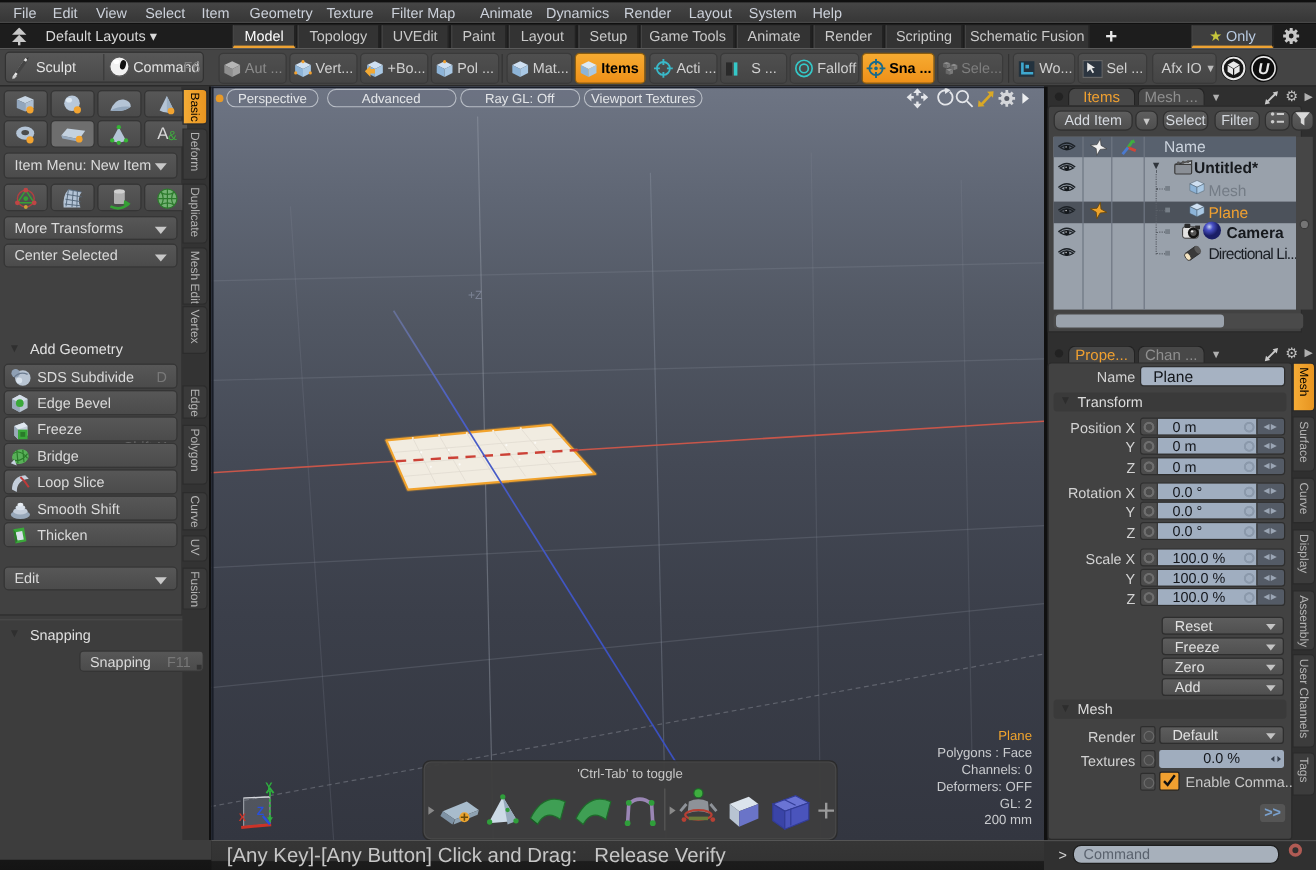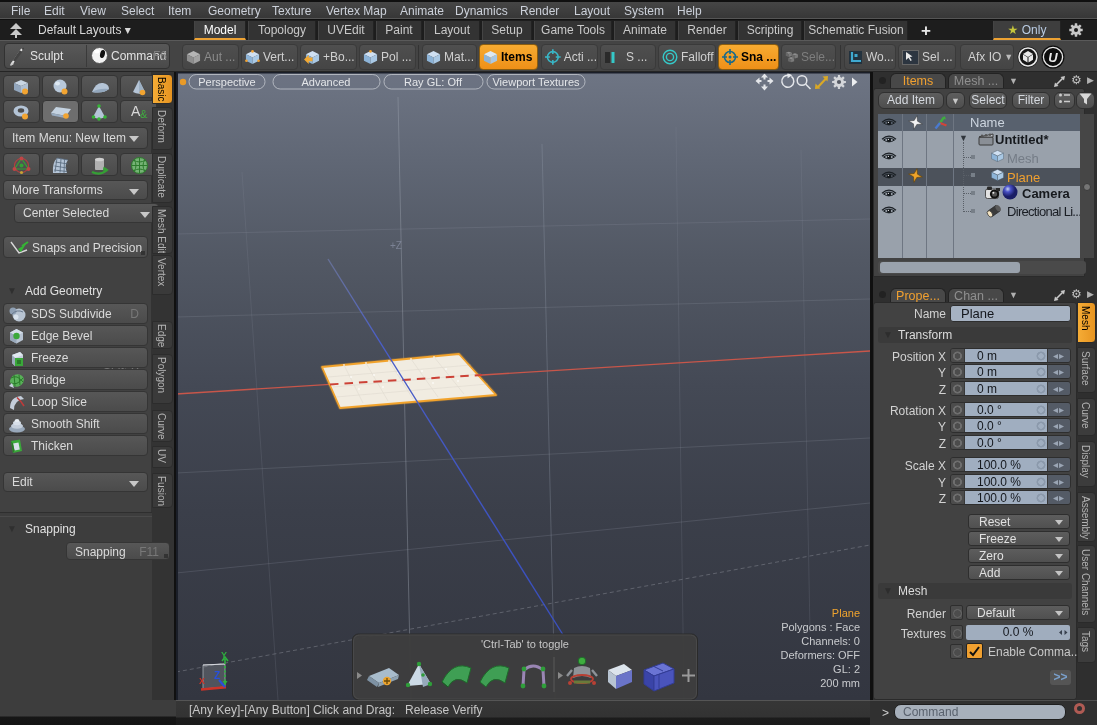--- a/index.html
+++ b/index.html
@@ -37,33 +37,33 @@
 .fld span{flex:1;background:radial-gradient(circle at 76px 7px,#a0aec0 2.5px,#8b99ab 3px 4.2px,#a0aec0 4.8px),#a0aec0;color:#14171c;font-size:12px;padding-left:12px;line-height:14px;}
 .fld:after{content:"\25C2\25B8";width:22px;background:#545b66;color:#9aa5b4;font-size:10px;line-height:14px;text-align:center;letter-spacing:1px;border-left:1px solid #383838;}
 .circb{position:absolute;left:77px;width:13px;height:15px;background:#4c4c4c;border:1px solid #2e2e2e;border-radius:2px;}
 .circb:after{content:"";position:absolute;left:2px;top:3px;width:7px;height:7px;border-radius:50%;border:1.5px solid #6a6a6a;}
 .rdrop{position:absolute;left:95px;width:102px;height:15px;background:linear-gradient(#5d5d5d,#505050);border:1px solid #2e2e2e;border-radius:3px;color:#e0e0e0;font-size:12px;line-height:14px;padding-left:10px;}
 .rdrop:after{content:"";position:absolute;right:6px;top:5px;border:4px solid transparent;border-top:5px solid #c4c4c4;}
 .vtab2{position:absolute;left:204px;width:19px;background:#3c3c3c;border:1px solid #2a2a2a;border-radius:0 4px 4px 0;color:#b4b4b4;font-size:10px;overflow:hidden;}
 .vtab2 span{position:absolute;left:2px;top:3px;writing-mode:vertical-rl;white-space:nowrap;}
 .vtab2.sel{background:linear-gradient(90deg,#f5ac36,#e79420);color:#000;}
 
-#statusbar{left:176px;top:700px;width:694px;height:25px;background:linear-gradient(#363636 0,#333 16px,#1c1c1c 17px,#1a1a1a 100%);border-top:1px solid #555;color:#c6c6c6;font-size:12px;}
+#statusbar{left:176px;top:700px;width:694px;height:25px;background:linear-gradient(#363636 0,#333 16px,#1c1c1c 17px,#1a1a1a 100%);border-top:1px solid #555;color:#c6c6c6;font-size:17px;}
 </style></head>
 <body>
 <div id="win">
 <div id="menubar" class="abs">
 <span style="left:11px">File</span>
       <span style="left:44px">Edit</span>
       <span style="left:80px">View</span>
       <span style="left:121px">Select</span>
       <span style="left:168px">Item</span>
       <span style="left:208px">Geometry</span>
       <span style="left:272px">Texture</span>
-      <span style="left:326px">Vertex Map</span>
+      <span style="left:326px">Filter Map</span>
       <span style="left:400px">Animate</span>
       <span style="left:455px">Dynamics</span>
       <span style="left:520px">Render</span>
       <span style="left:574px">Layout</span>
       <span style="left:624px">System</span>
       <span style="left:677px">Help</span>
 </div>
 <div id="laybar" class="abs">
 <svg class="abs" style="left:8px;top:3px" width="16" height="15">
         <polygon points="8,0 14,6 2,6" fill="#c9c9c9"></polygon>
@@ -302,30 +302,21 @@
           <ellipse cx="9.5" cy="3.5" rx="4.5" ry="1.8" fill="#d0d0d0"></ellipse>
           <path d="M2 16 Q10 20 17 14 L14 12" stroke="#35a035" stroke-width="2.2" fill="none"></path>
           <path d="M17.5 15.5 L13.5 10.5 L13 14.5z" fill="#35a035"></path>
         </svg></div>
 <div class="lbtn" style="left:120px;top:81px;width:37px;height:23px"><svg style="margin:2px 0 0 9px" width="19" height="19" viewBox="0 0 19 19">
           <circle cx="9.5" cy="9.5" r="8" fill="#74b274"></circle>
           <circle cx="9.5" cy="9.5" r="8" fill="none" stroke="#2c7a2c" stroke-width="1"></circle>
           <path d="M9.5 1.5 V17.5 M1.5 9.5 H17.5 M3.5 4 Q9.5 8 15.5 4 M3.5 15 Q9.5 11 15.5 15 M4 3.5 Q8 9.5 4 15.5 M15 3.5 Q11 9.5 15 15.5" stroke="#2c7a2c" stroke-width="1" fill="none"></path>
         </svg></div>
 <div class="ldrop" style="left:3px;top:108px;width:145px;height:20px;line-height:19px">More Transforms</div>
-<div class="ldrop" style="left:14px;top:131px;width:145px;height:20px;line-height:19px">Center Selected</div>
-<div class="lbtn" style="left:3px;top:164px;width:145px;height:22px">
-        <svg style="position:absolute;left:5px;top:3px" width="20" height="16" viewBox="0 0 20 16">
-          <path d="M2 2 L10 13 L18 10" stroke="#d8d8d8" stroke-width="1.4" fill="none"></path>
-          <path d="M17 4 L9 9 L12 12z" fill="#35b535"></path>
-          <path d="M19 2 L13 6" stroke="#35b535" stroke-width="2"></path>
-        </svg>
-        <span style="position:absolute;left:28px;top:4px">Snaps and Precision</span>
-        <div style="position:absolute;right:2px;bottom:2px;width:4px;height:4px;background:#333"></div>
-      </div>
+<div class="ldrop" style="left:3px;top:131px;width:145px;height:20px;line-height:19px">Center Selected</div>
 <div class="abs" style="left:3px;top:212px;width:150px;height:16px;color:#e0e0e0;font-size:12px">
         <span style="position:absolute;left:4px;top:1px;color:#2f2f2f;font-size:10px">▼</span>
         <span style="position:absolute;left:22px">Add Geometry</span>
       </div>
 <div class="lbtn" style="left:3px;top:231px;width:145px;height:21px">
         <svg style="position:absolute;left:4px;top:2px" width="18" height="17" viewBox="0 0 18 17">
           <circle cx="11" cy="9" r="6.5" fill="#b8c4d2"></circle>
           <circle cx="5" cy="5" r="3.5" fill="#8fa0b4"></circle>
           <circle cx="8" cy="11" r="2.5" fill="#d8e2ec"></circle>
           <path d="M4 8 Q9 3 15 6" stroke="#6a7a8e" fill="none"></path>

